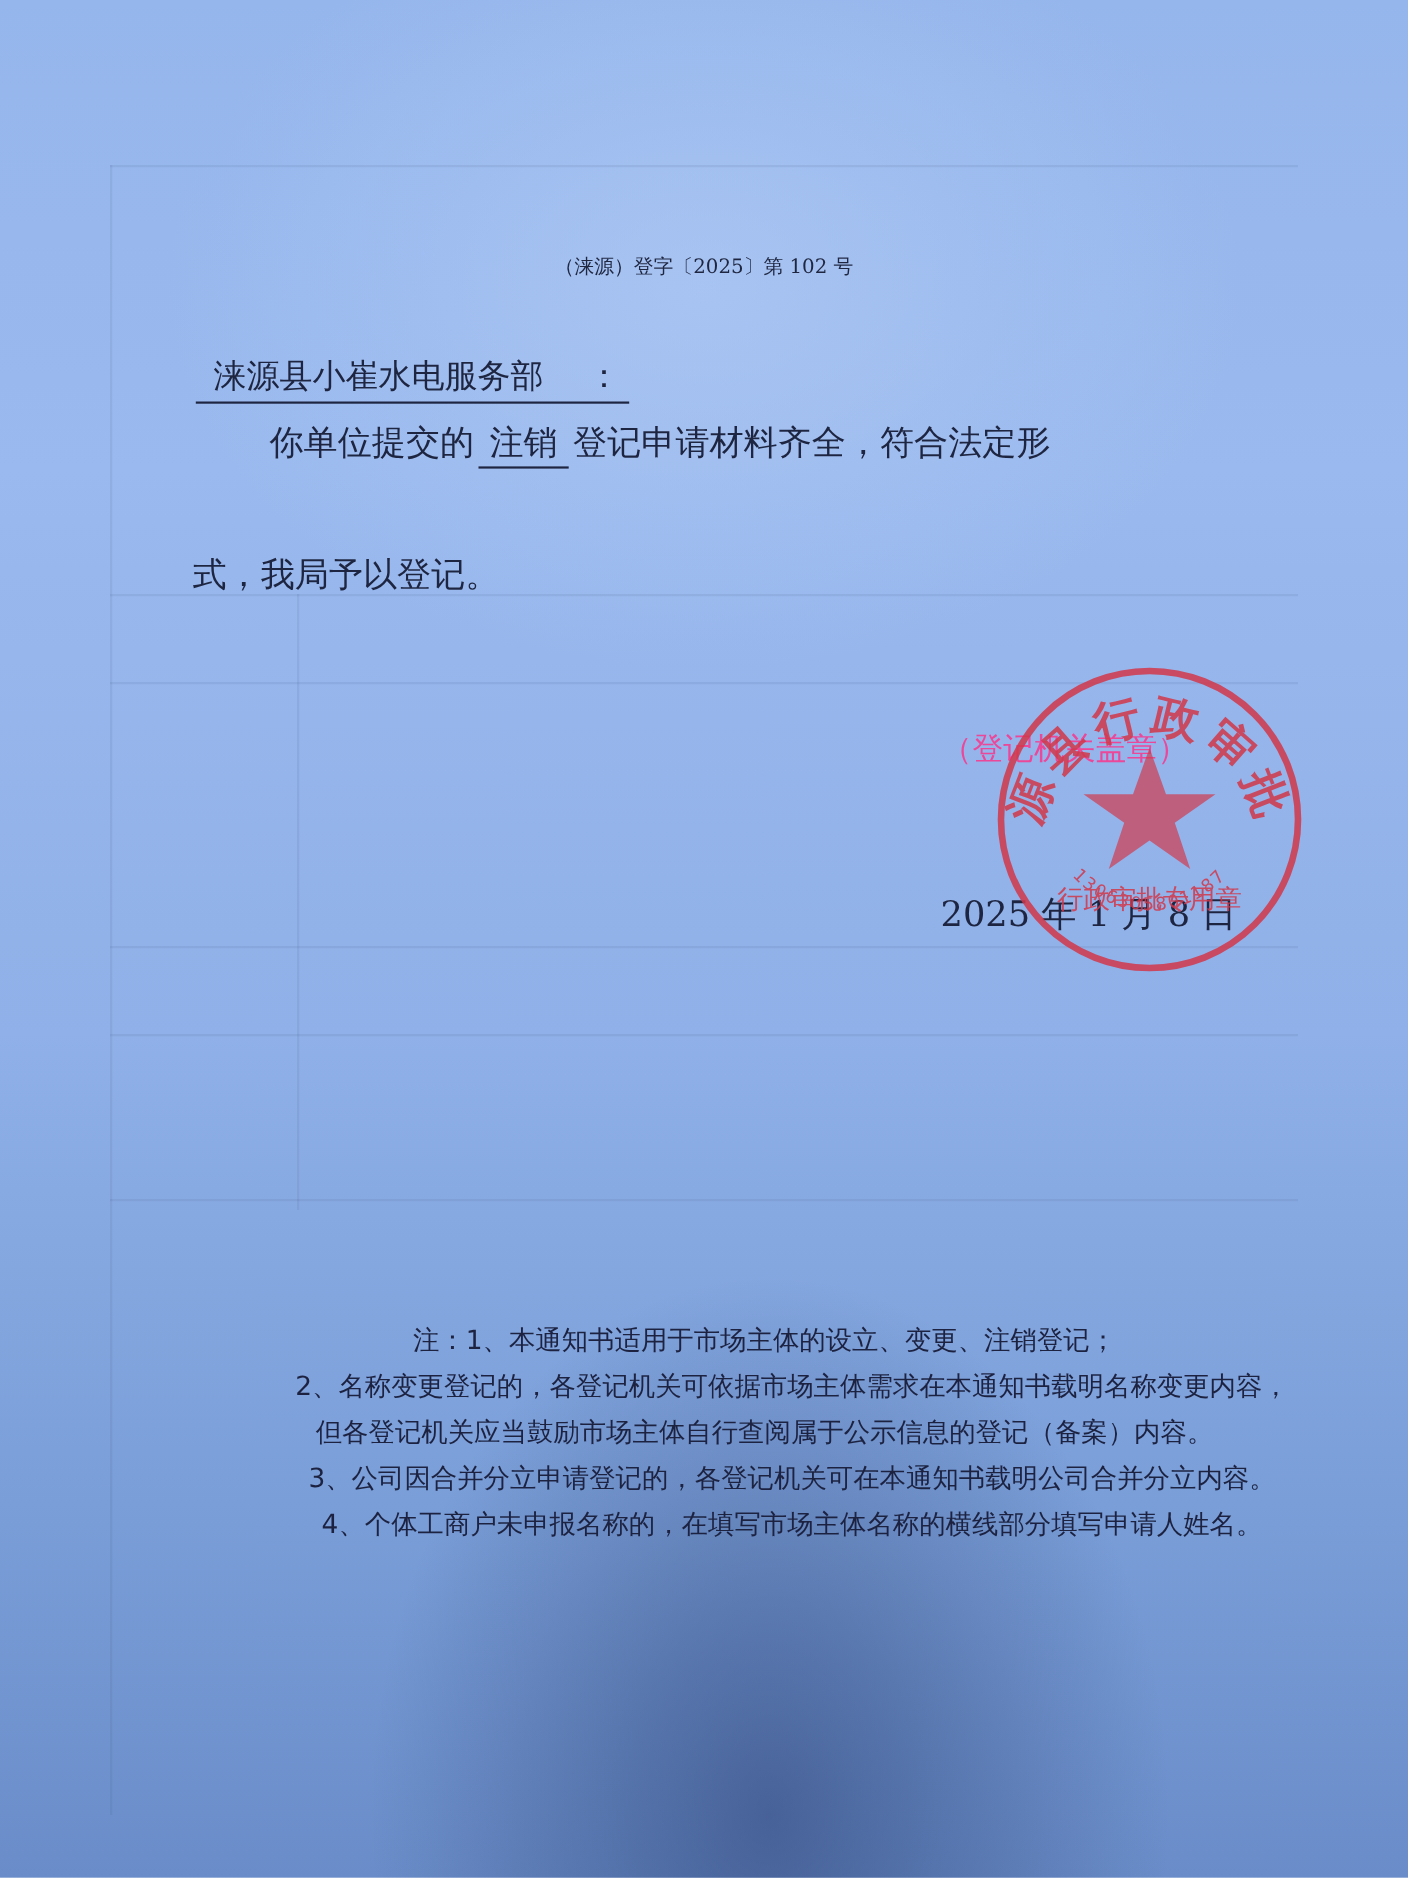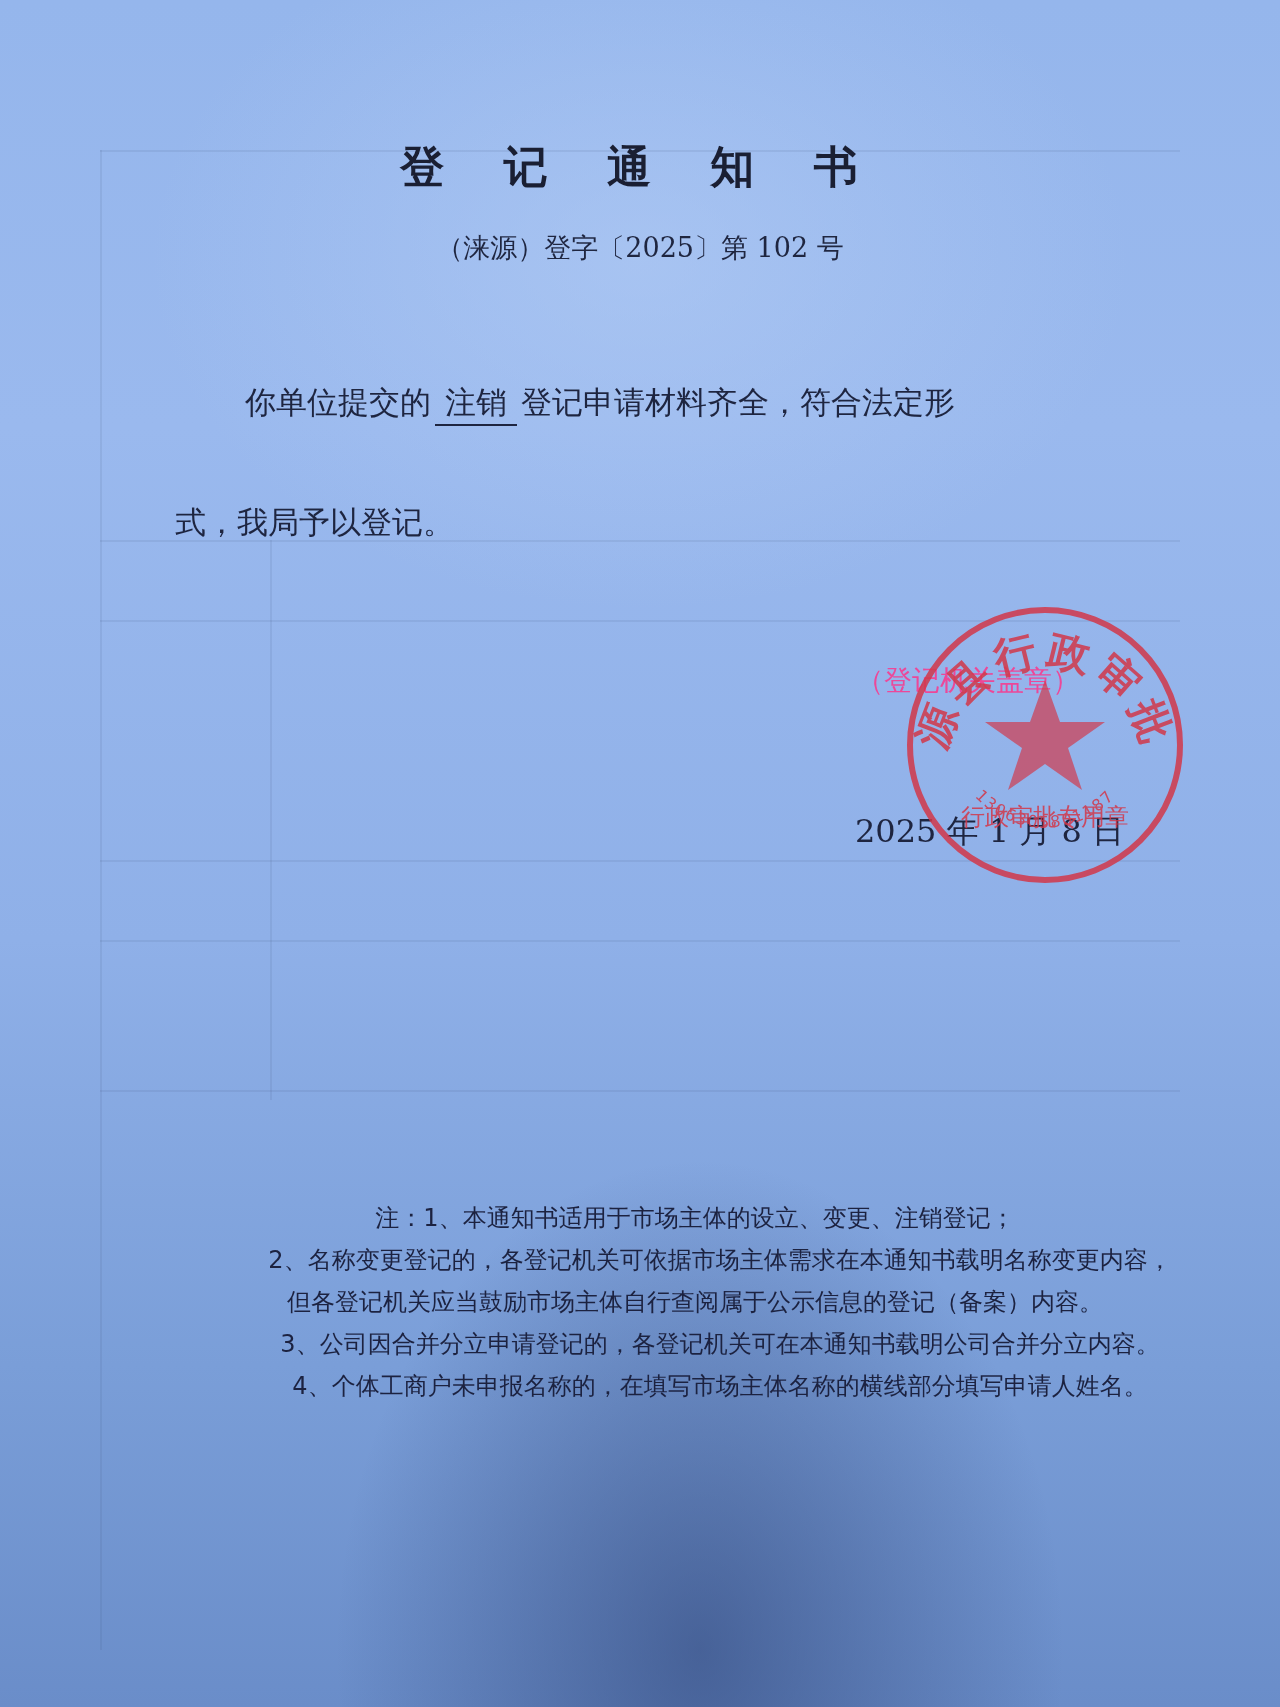--- a/index.html
+++ b/index.html
@@ -31,21 +31,21 @@
       font-weight: bold;
       font-size: 44px;
       letter-spacing: 22px;
       color: #1a1f33;
     }
     .doc-number {
       position: absolute;
       left: 0; right: 0;
       top: 230px;
       text-align: center;
-      font-size: 27px;
+      font-size: 18px;
       color: #1f2640;
     }
     .addressee {
       position: absolute;
       left: 178px;
       top: 322px;
       font-size: 30px;
       font-family: "DejaVu Sans", sans-serif;
       color: #1e2540;
       border-bottom: 2px solid #1e2540;
@@ -113,23 +113,25 @@
 
   <div class="ghost-line" style="left:100px;top:150px;width:1080px;height:2px;"></div>
   <div class="ghost-line" style="left:100px;top:540px;width:1080px;height:2px;"></div>
   <div class="ghost-line" style="left:100px;top:620px;width:1080px;height:2px;"></div>
   <div class="ghost-line" style="left:100px;top:860px;width:1080px;height:2px;"></div>
   <div class="ghost-line" style="left:100px;top:940px;width:1080px;height:2px;"></div>
   <div class="ghost-line" style="left:100px;top:1090px;width:1080px;height:2px;"></div>
   <div class="ghost-line" style="left:270px;top:540px;width:2px;height:560px;"></div>
   <div class="ghost-line" style="left:100px;top:150px;width:2px;height:1500px;"></div>
 
-  <div class="title">登 记 通 知 书</div>
   <div class="doc-number">（涞源）登字〔2025〕第 102 号</div>
 
+  <div class="addressee">
+    <span>涞源县小崔水电服务部</span><span class="colon">：</span>
+  </div>
 
   <div class="body-line line1">
     <span>你单位提交的</span><span class="fill-in">注销</span><span>登记申请材料齐全，符合法定形</span>
   </div>
   <div class="body-line line2">式，我局予以登记。</div>
 
   <div class="seal-label">（登记机关盖章）</div>
   <div class="date">2025 年 1 月 8 日</div>
 
   <svg class="seal" viewBox="0 0 290 290" xmlns="http://www.w3.org/2000/svg">

